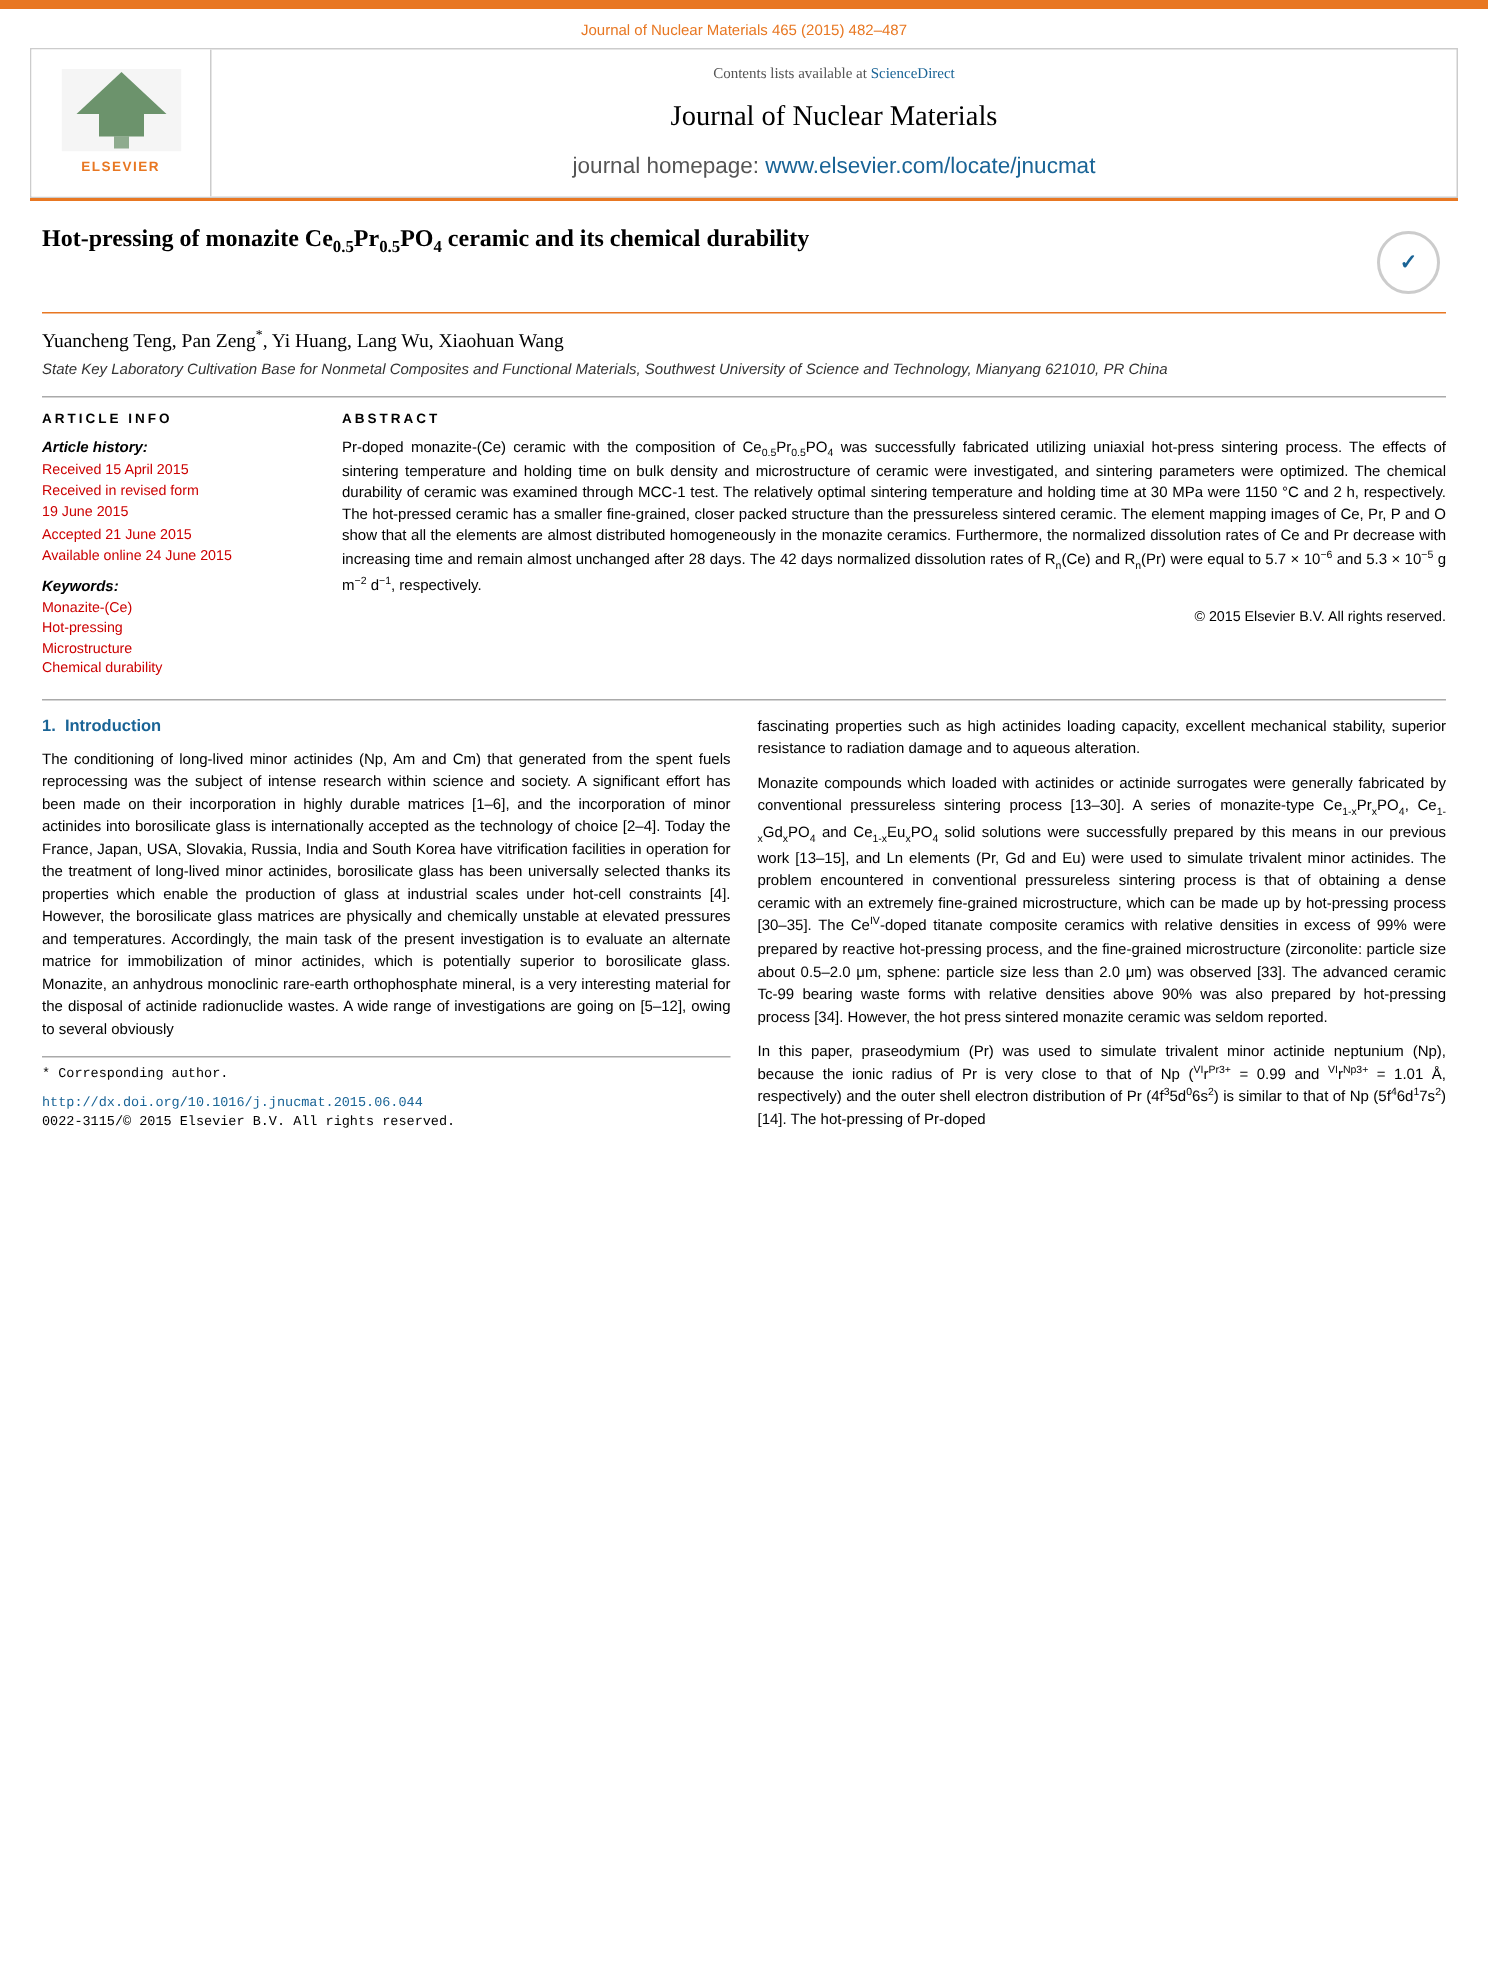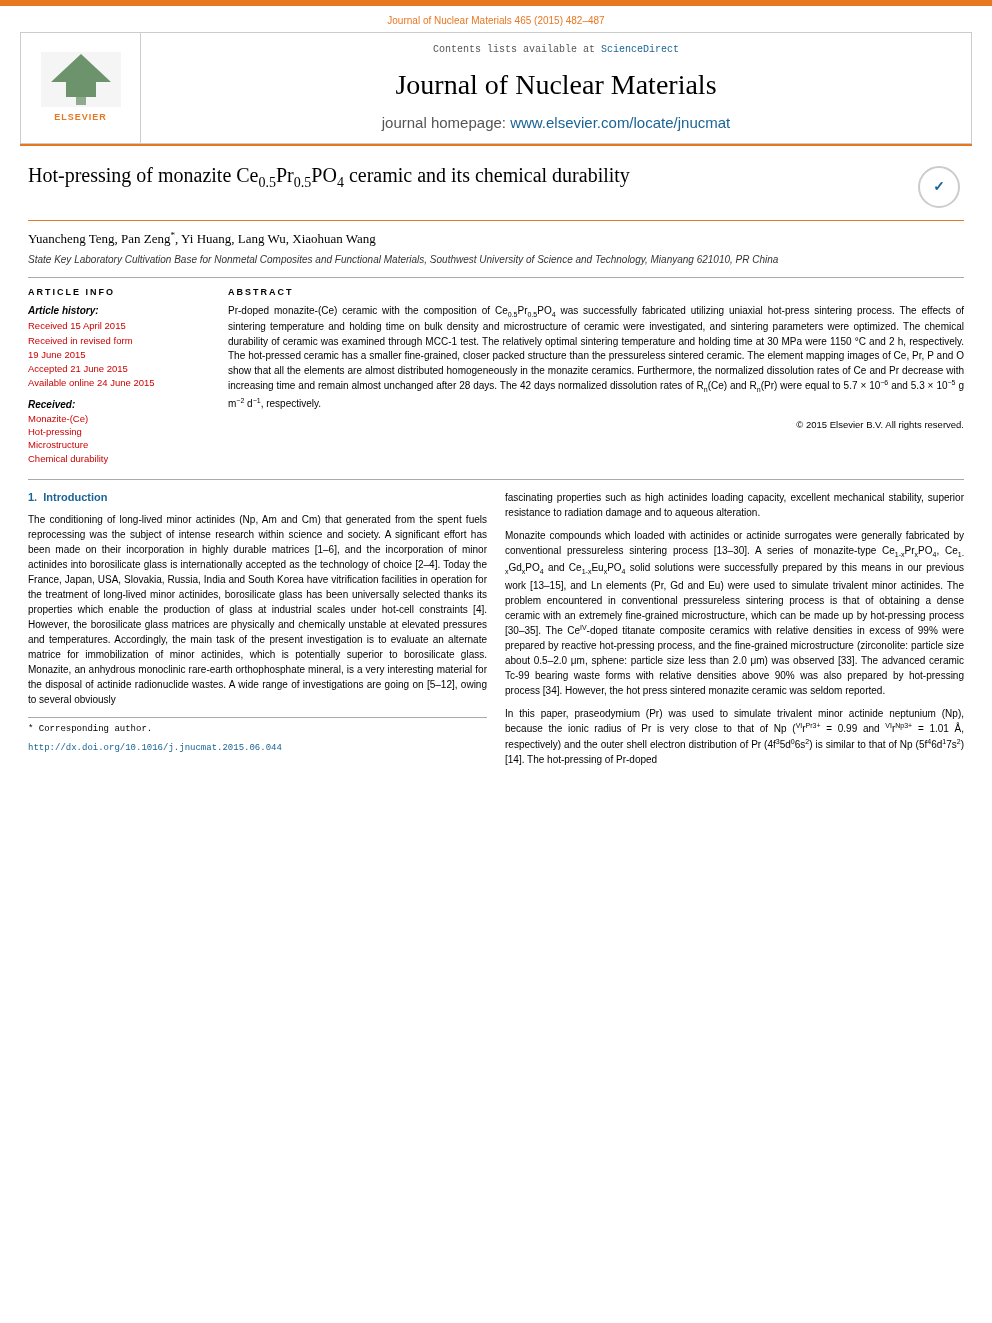--- a/index.html
+++ b/index.html
@@ -69,29 +69,29 @@
       flex: 1;
       display: flex;
       flex-direction: column;
       align-items: center;
       justify-content: center;
       padding: 10px 20px;
     }
     .sciencedirect-text {
       font-size: 10px;
       color: #555;
-      font-family: Liberation Mono, monospace;
+      font-family: Liberation Serif, serif;
       margin-bottom: 4px;
     }
     .sciencedirect-link {
       color: #1a6496;
       text-decoration: none;
     }
     .journal-main-title {
-      font-size: 28px;
+      font-size: 19px;
       font-family: 'Times New Roman', Times, serif;
       font-weight: normal;
       color: #000;
       margin: 4px 0;
       text-align: center;
     }
     .journal-homepage {
       font-size: 15px;
       color: #555;
       font-family: Arial, sans-serif;
@@ -137,22 +137,22 @@
     
     .paper-title-section {
       display: flex;
       align-items: flex-start;
       justify-content: space-between;
       margin-bottom: 8px;
       padding-bottom: 8px;
       border-bottom: 1px solid #e87722;
     }
     .paper-title {
-      font-size: 20px;
-      font-weight: normal;
+      font-size: 16px;
+      font-weight: bold;
       font-family: 'Times New Roman', Times, serif;
       line-height: 1.3;
       flex: 1;
       padding-right: 20px;
     }
     .crossmark-logo {
       width: 50px;
       height: 50px;
       min-width: 50px;
       display: flex;
@@ -375,21 +375,21 @@
         <div class="article-info-block">
           <div class="article-info-label">Article history:</div>
           <div class="article-info-date">Received 15 April 2015</div>
           <div class="article-info-date">Received in revised form</div>
           <div class="article-info-date">19 June 2015</div>
           <div class="article-info-date">Accepted 21 June 2015</div>
           <div class="article-info-date">Available online 24 June 2015</div>
         </div>
 
         <div class="keywords-section">
-          <div class="keywords-label">Received:</div>
+          <div class="keywords-label">Keywords:</div>
           <span class="keyword-item">Monazite-(Ce)</span>
           <span class="keyword-item">Hot-pressing</span>
           <span class="keyword-item">Microstructure</span>
           <span class="keyword-item">Chemical durability</span>
         </div>
       </div>
 
       <div class="abstract-col">
         <div class="col-header">ABSTRACT</div>
         <div class="abstract-text">
@@ -410,20 +410,21 @@
 
           <div class="footnote-section">
             <div>
               <span>* Corresponding author.</span>
             </div>
             <div style="margin-top:6px;">
               <a class="footnote-link" href="#">
                 <span>http://dx.doi.org/10.1016/j.jnucmat.2015.06.044</span>
               </a>
             </div>
+            <div>0022-3115/© 2015 Elsevier B.V. All rights reserved.</div>
           </div>
         </div>
 
         <div class="body-col">
           <div class="body-text">
             fascinating properties such as high actinides loading capacity, excellent mechanical stability, superior resistance to radiation damage and to aqueous alteration.
           </div>
           <div class="body-text">
             Monazite compounds which loaded with actinides or actinide surrogates were generally fabricated by conventional pressureless sintering process [13–30]. A series of monazite-type Ce<sub>1-x</sub>Pr<sub>x</sub>PO<sub>4</sub>, Ce<sub>1-x</sub>Gd<sub>x</sub>PO<sub>4</sub> and Ce<sub>1-x</sub>Eu<sub>x</sub>PO<sub>4</sub> solid solutions were successfully prepared by this means in our previous work [13–15], and Ln elements (Pr, Gd and Eu) were used to simulate trivalent minor actinides. The problem encountered in conventional pressureless sintering process is that of obtaining a dense ceramic with an extremely fine-grained microstructure, which can be made up by hot-pressing process [30–35]. The Ce<sup>IV</sup>-doped titanate composite ceramics with relative densities in excess of 99% were prepared by reactive hot-pressing process, and the fine-grained microstructure (zirconolite: particle size about 0.5–2.0 μm, sphene: particle size less than 2.0 μm) was observed [33]. The advanced ceramic Tc-99 bearing waste forms with relative densities above 90% was also prepared by hot-pressing process [34]. However, the hot press sintered monazite ceramic was seldom reported.
           </div>

